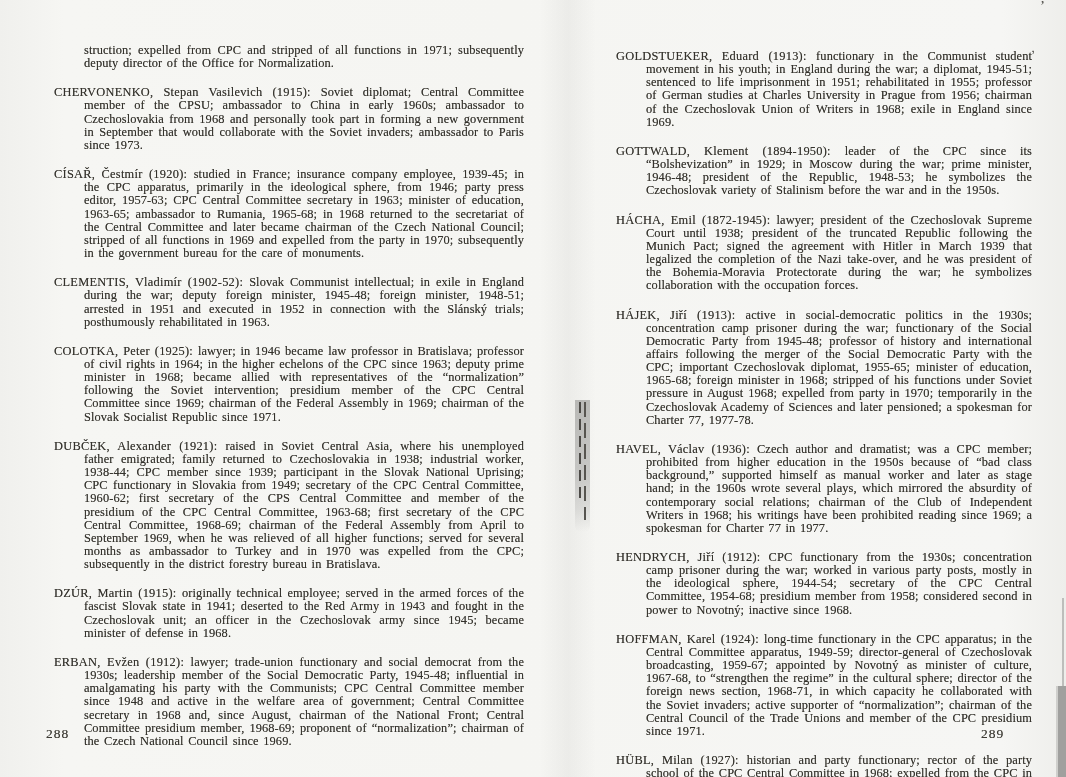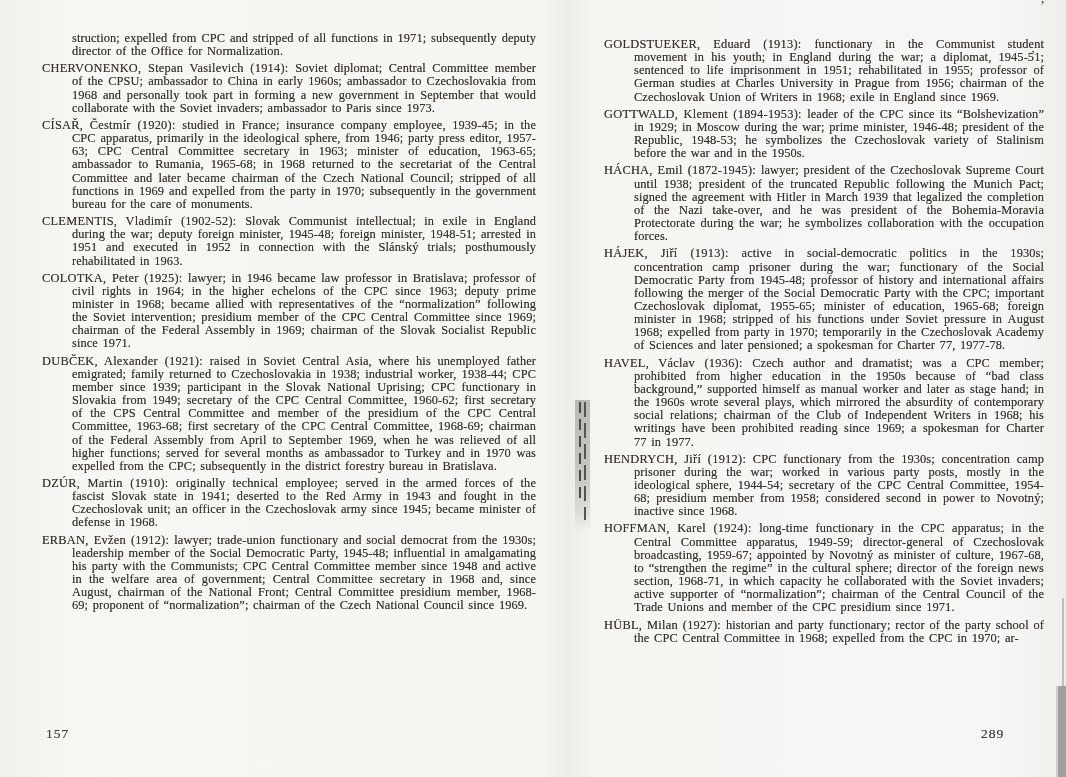--- a/index.html
+++ b/index.html
@@ -13,21 +13,21 @@
   }
   .gutter-shade {
     position:absolute; left:540px; top:0; width:56px; height:777px;
     background:linear-gradient(90deg,transparent,rgba(60,60,55,0.05) 50%,transparent);
     pointer-events:none;
   }
   .page { position:absolute; top:0; }
   .page-left  { left:38px;  top:28px; width:502px; }
   .page-right { left:600px; top:34px; width:448px; }
   .entry {
-    margin:4px; text-align:justify;
+    margin:16px; text-align:justify;
     font-size:12.4px; line-height:13.15px;
     word-spacing:1.4px; letter-spacing:0.1px;
     padding-left:30px; text-indent:-30px;
     hyphens:auto; -webkit-hyphens:auto;
     text-shadow:0 0 0.4px rgba(50,48,42,0.55);
   }
   .entry.continuation { text-indent:0; }
   .headword { letter-spacing:0.25px; }
   .italic { font-style:italic; }
   .page-number {
@@ -67,44 +67,44 @@
 </style>
 </head>
 <body>
 
 <div class="spread">
   <div class="gutter-shade"></div>
 
   <div class="page page-left">
     <div>
         <p class="entry continuation"><span>struction; expelled from CPC and stripped of all functions in 1971; subsequently deputy director of the Office for Normalization.</span></p>
-        <p class="entry"><span class="headword">CHERVONENKO, Stepan Vasilevich (1914): </span><span>Soviet diplomat; Central Committee member of the CPSU; ambassador to China in early 1960s; ambassador to Czechoslovakia from 1968 and personally took part in forming a new government in September that would collaborate with the Soviet invaders; ambassador to Paris since 1973.</span></p>
+        <p class="entry"><span class="headword">CHERVONENKO, Stepan Vasilevich (1915): </span><span>Soviet diplomat; Central Committee member of the CPSU; ambassador to China in early 1960s; ambassador to Czechoslovakia from 1968 and personally took part in forming a new government in September that would collaborate with the Soviet invaders; ambassador to Paris since 1973.</span></p>
         <p class="entry"><span class="headword">CÍSAŘ, Čestmír (1920): </span><span>studied in France; insurance company employee, 1939-45; in the CPC apparatus, primarily in the ideological sphere, from 1946; party press editor, 1957-63; CPC Central Committee secretary in 1963; minister of education, 1963-65; ambassador to Rumania, 1965-68; in 1968 returned to the secretariat of the Central Committee and later became chairman of the Czech National Council; stripped of all functions in 1969 and expelled from the party in 1970; subsequently in the government bureau for the care of monuments.</span></p>
         <p class="entry"><span class="headword">CLEMENTIS, Vladimír (1902-52): </span><span>Slovak Communist intellectual; in exile in England during the war; deputy foreign minister, 1945-48; foreign minister, 1948-51; arrested in 1951 and executed in 1952 in connection with the Slánský trials; posthumously rehabilitated in 1963.</span></p>
         <p class="entry"><span class="headword">COLOTKA, Peter (1925): </span><span>lawyer; in 1946 became law professor in Bratislava; professor of civil rights in 1964; in the higher echelons of the CPC since 1963; deputy prime minister in 1968; became allied with representatives of the “normalization” following the Soviet intervention; presidium member of the CPC Central Committee since 1969; chairman of the Federal Assembly in 1969; chairman of the Slovak Socialist Republic since 1971.</span></p>
         <p class="entry"><span class="headword">DUBČEK, Alexander (1921): </span><span>raised in Soviet Central Asia, where his unemployed father emigrated; family returned to Czechoslovakia in 1938; industrial worker, 1938-44; CPC member since 1939; participant in the Slovak National Uprising; CPC functionary in Slovakia from 1949; secretary of the CPC Central Committee, 1960-62; first secretary of the CPS Central Committee and member of the presidium of the CPC Central Committee, 1963-68; first secretary of the CPC Central Committee, 1968-69; chairman of the Federal Assembly from April to September 1969, when he was relieved of all higher functions; served for several months as ambassador to Turkey and in 1970 was expelled from the CPC; subsequently in the district forestry bureau in Bratislava.</span></p>
-        <p class="entry"><span class="headword">DZÚR, Martin (1910): </span><span>originally technical employee; served in the armed forces of the fascist Slovak state in 1941; deserted to the Red Army in 1943 and fought in the Czechoslovak unit; an officer in the Czechoslovak army since 1945; became minister of defense in 1968.</span></p>
+        <p class="entry"><span class="headword">DZÚR, Martin (1915): </span><span>originally technical employee; served in the armed forces of the fascist Slovak state in 1941; deserted to the Red Army in 1943 and fought in the Czechoslovak unit; an officer in the Czechoslovak army since 1945; became minister of defense in 1968.</span></p>
         <p class="entry"><span class="headword">ERBAN, Evžen (1912): </span><span>lawyer; trade-union functionary and social democrat from the 1930s; leadership member of the Social Democratic Party, 1945-48; influential in amalgamating his party with the Communists; CPC Central Committee member since 1948 and active in the welfare area of government; Central Committee secretary in 1968 and, since August, chairman of the National Front; Central Committee presidium member, 1968-69; proponent of “normalization”; chairman of the Czech National Council since 1969.</span></p>
       </div>
   </div>
 
   <div class="page page-right">
     <div>
         <p class="entry"><span class="headword">GOLDSTUEKER, Eduard (1913): </span><span>functionary in the Communist student movement in his youth; in England during the war; a diplomat, 1945-51; sentenced to life imprisonment in 1951; rehabilitated in 1955; professor of German studies at Charles University in Prague from 1956; chairman of the Czechoslovak Union of Writers in 1968; exile in England since 1969.</span></p>
-        <p class="entry"><span class="headword">GOTTWALD, Klement (1894-1953): </span><span>leader of the CPC since its “Bolshevization” in 1929; in Moscow during the war; prime minister, 1946-48; president of the Republic, 1948-53; he symbolizes the Czechoslovak variety of Stalinism before the war and in the 1950s.</span></p>
+        <p class="entry"><span class="headword">GOTTWALD, Klement (1894-1950): </span><span>leader of the CPC since its “Bolshevization” in 1929; in Moscow during the war; prime minister, 1946-48; president of the Republic, 1948-53; he symbolizes the Czechoslovak variety of Stalinism before the war and in the 1950s.</span></p>
         <p class="entry"><span class="headword">HÁCHA, Emil (1872-1945): </span><span>lawyer; president of the Czechoslovak Supreme Court until 1938; president of the truncated Republic following the Munich Pact; signed the agreement with Hitler in March 1939 that legalized the completion of the Nazi take-over, and he was president of the Bohemia-Moravia Protectorate during the war; he symbolizes collaboration with the occupation forces.</span></p>
         <p class="entry"><span class="headword">HÁJEK, Jiří (1913): </span><span>active in social-democratic politics in the 1930s; concentration camp prisoner during the war; functionary of the Social Democratic Party from 1945-48; professor of history and international affairs following the merger of the Social Democratic Party with the CPC; important Czechoslovak diplomat, 1955-65; minister of education, 1965-68; foreign minister in 1968; stripped of his functions under Soviet pressure in August 1968; expelled from party in 1970; temporarily in the Czechoslovak Academy of Sciences and later pensioned; a spokesman for Charter 77, 1977-78.</span></p>
         <p class="entry"><span class="headword">HAVEL, Václav (1936): </span><span>Czech author and dramatist; was a CPC member; prohibited from higher education in the 1950s because of “bad class background,” supported himself as manual worker and later as stage hand; in the 1960s wrote several plays, which mirrored the absurdity of contemporary social relations; chairman of the Club of Independent Writers in 1968; his writings have been prohibited reading since 1969; a spokesman for Charter 77 in 1977.</span></p>
         <p class="entry"><span class="headword">HENDRYCH, Jiří (1912): </span><span>CPC functionary from the 1930s; concentration camp prisoner during the war; worked in various party posts, mostly in the ideological sphere, 1944-54; secretary of the CPC Central Committee, 1954-68; presidium member from 1958; considered second in power to Novotný; inactive since 1968.</span></p>
         <p class="entry"><span class="headword">HOFFMAN, Karel (1924): </span><span>long-time functionary in the CPC apparatus; in the Central Committee apparatus, 1949-59; director-general of Czechoslovak broadcasting, 1959-67; appointed by Novotný as minister of culture, 1967-68, to “strengthen the regime” in the cultural sphere; director of the foreign news section, 1968-71, in which capacity he collaborated with the Soviet invaders; active supporter of “normalization”; chairman of the Central Council of the Trade Unions and member of the CPC presidium since 1971.</span></p>
         <p class="entry"><span class="headword">HÜBL, Milan (1927): </span><span>historian and party functionary; rector of the party school of the CPC Central Committee in 1968; expelled from the CPC in 1970; ar-</span></p>
       </div>
   </div>
 
-  <div class="page-number page-number-left">157</div>
+  <div class="page-number page-number-left">288</div>
   <div class="page-number page-number-right">289</div>
 
   <div class="gutter-smudge"></div>
   <div class="edge-line"></div>
   <div class="edge-strip"></div>
   <span class="mark mark1">’</span>
   <span class="mark mark2">‚</span>
 </div>
 
 </body></html>

